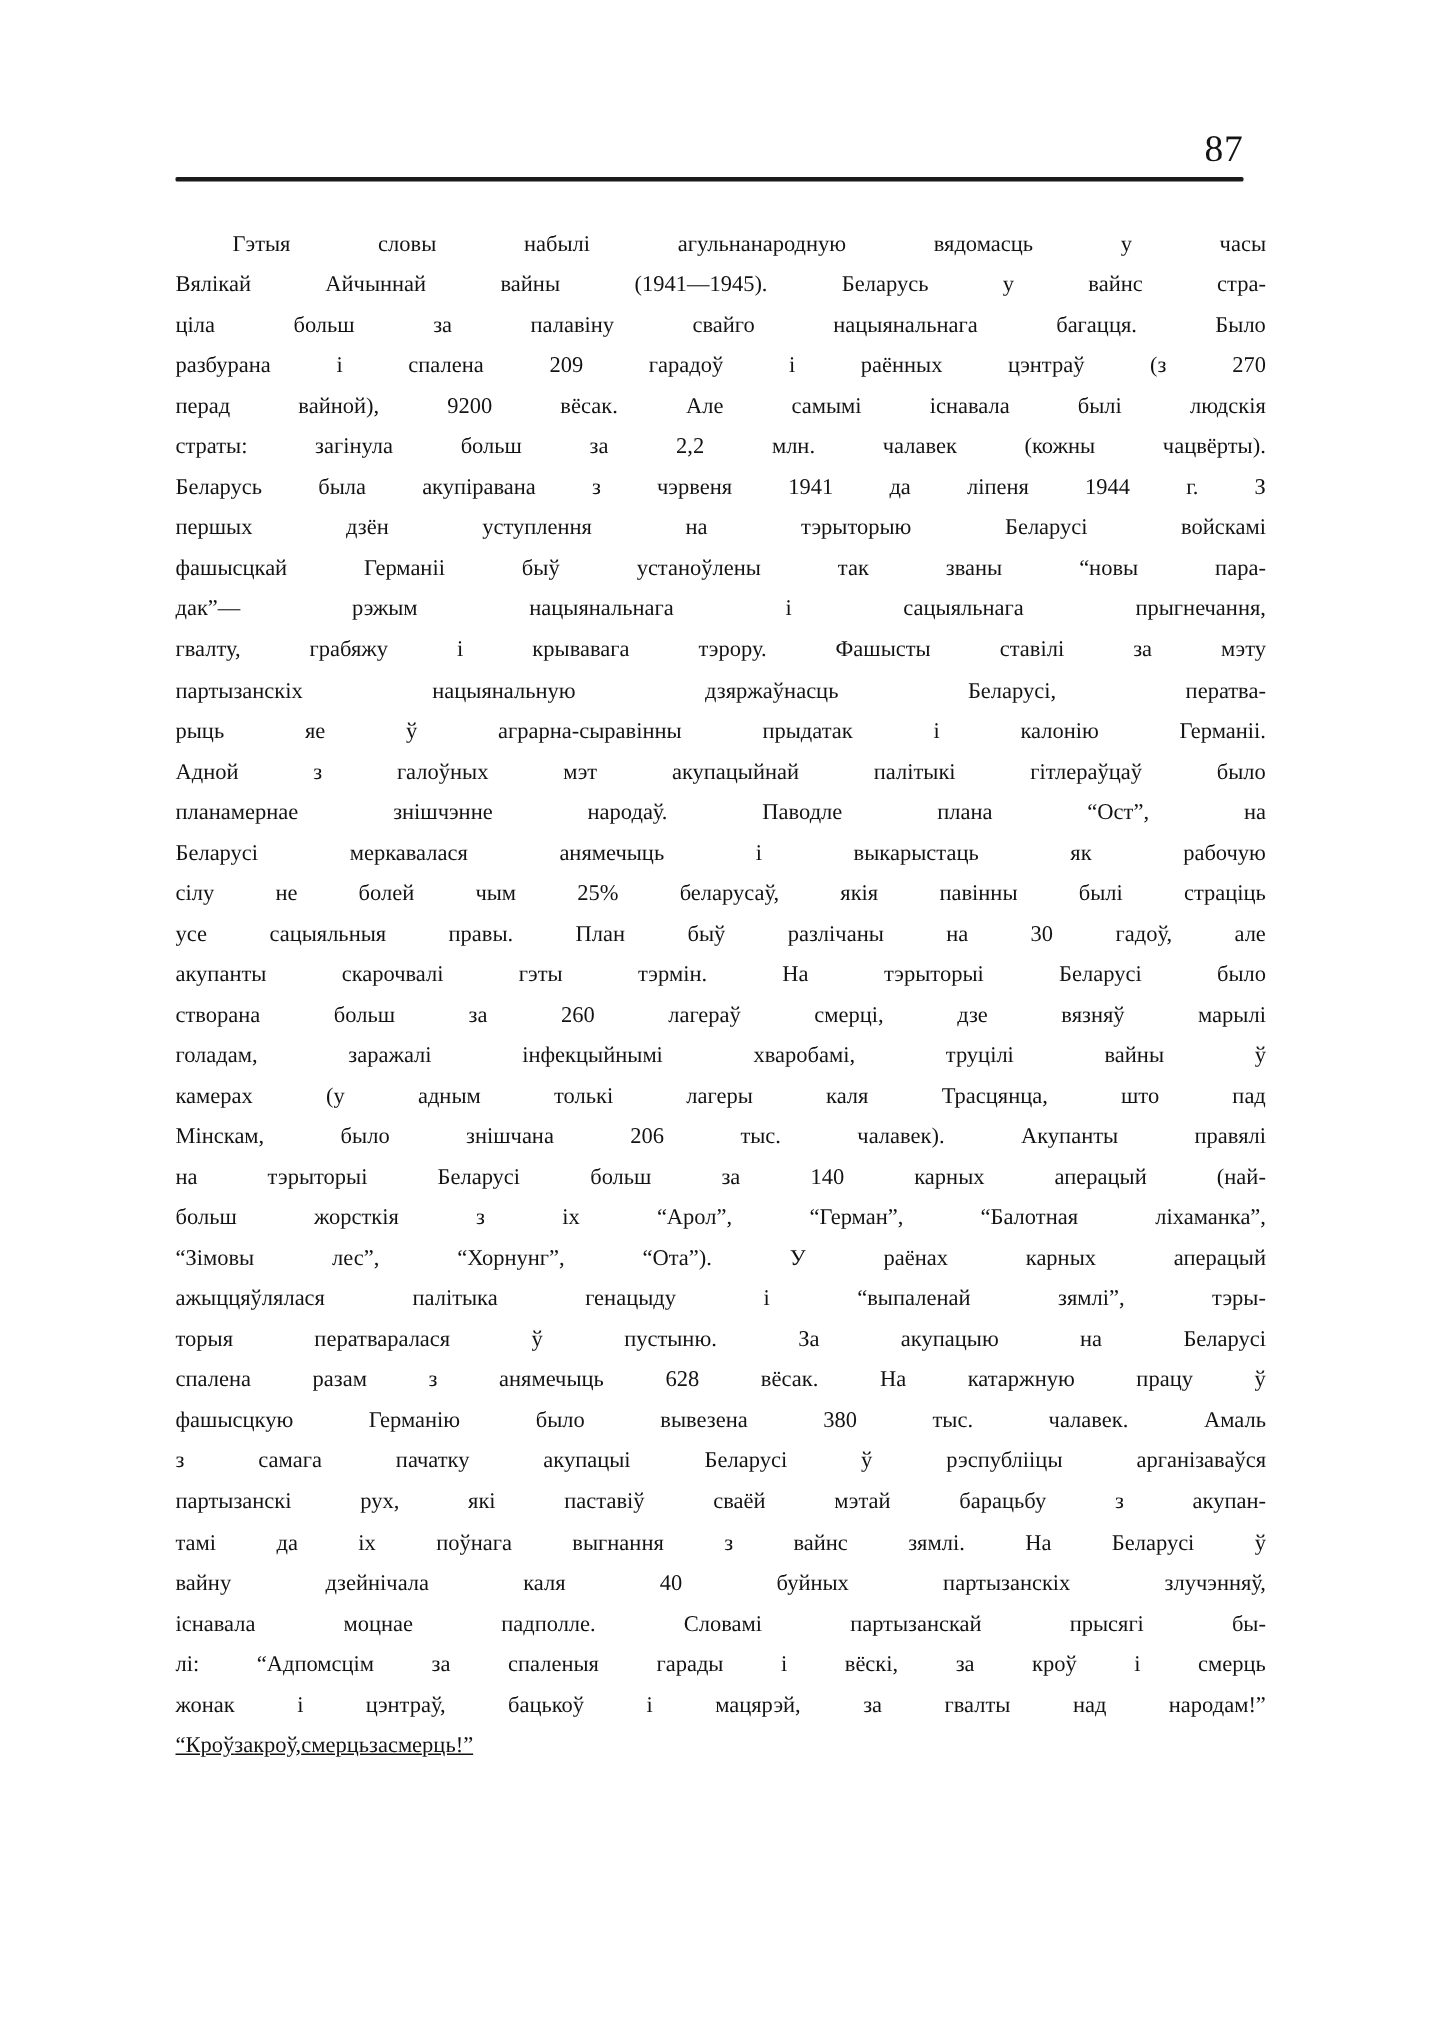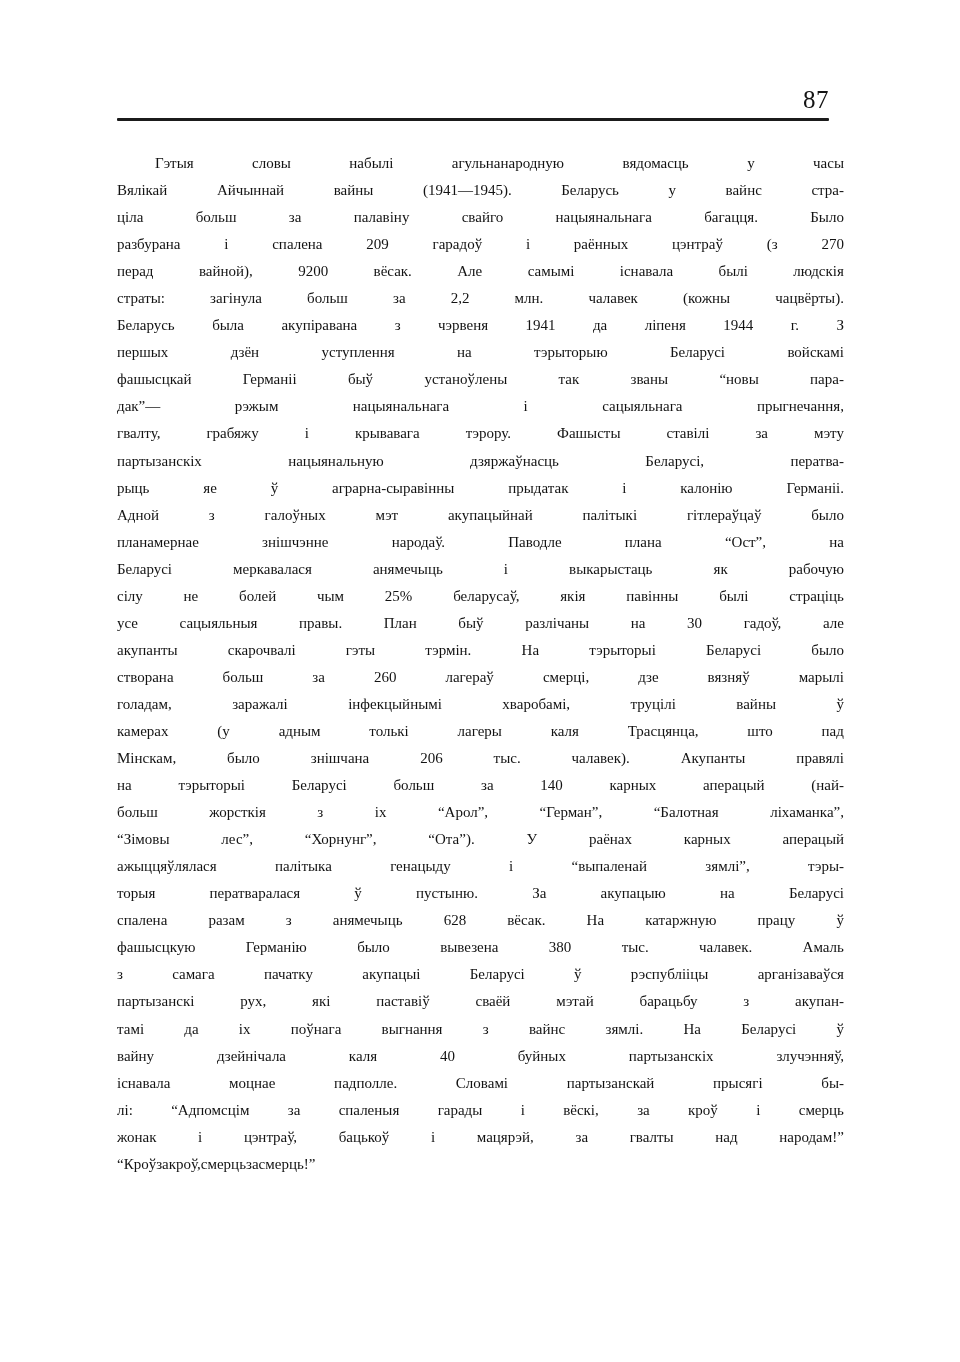--- a/index.html
+++ b/index.html
@@ -70,20 +70,21 @@
     height: 27.05px;
     position: relative;
   }
   .line > .just {
     display: flex;
     justify-content: space-between;
     width: 100%;
   }
   .line > .just.lastline {
     justify-content: flex-start;
+    text-decoration: underline;
   }
   .line .w {
     display: inline-block;
     white-space: pre;
   }
   .line.indent .just {
     padding-left: 38px;
     box-sizing: border-box;
   }
 </style>

